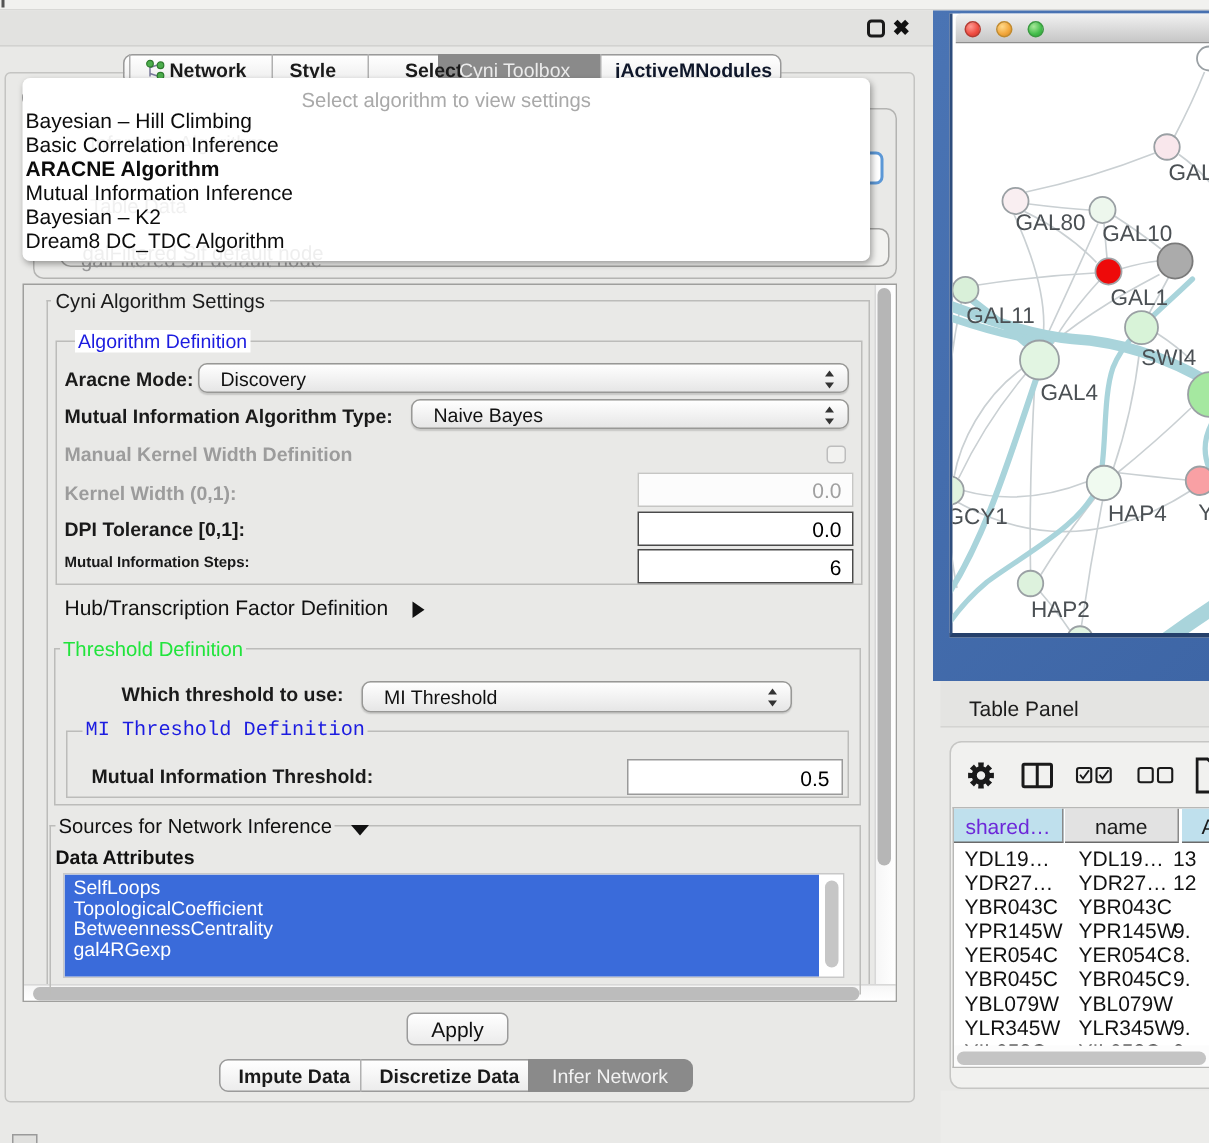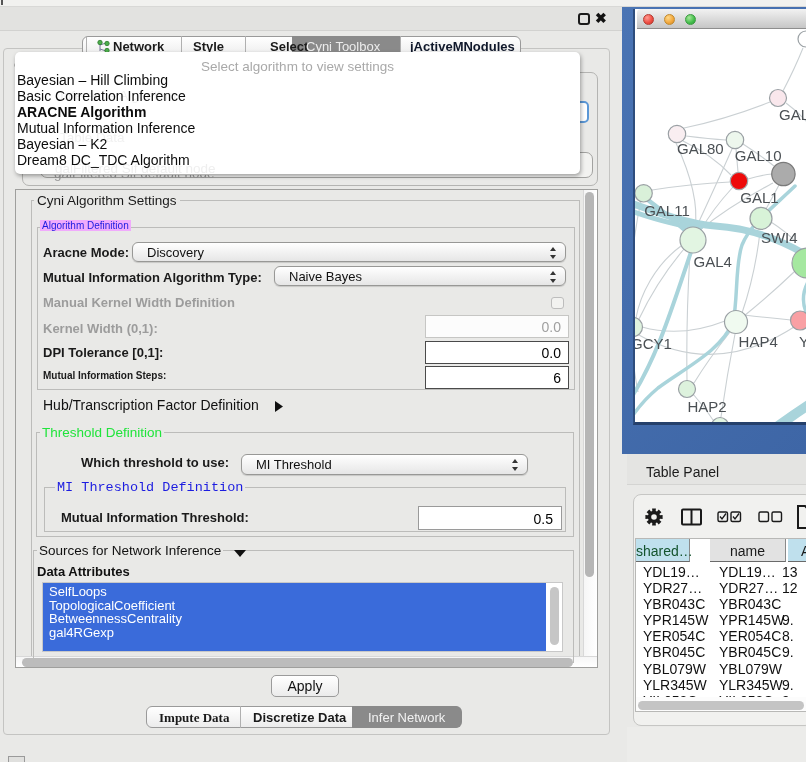--- a/index.html
+++ b/index.html
@@ -56,21 +56,21 @@
   <div class="abs" style="left:583px;top:183px;width:14px;height:466px;background:linear-gradient(90deg,#f6f6f6,#ffffff);border-left:1px solid #d8d8d8;"></div>
   <div class="abs" style="left:585px;top:185px;width:9px;height:385px;background:#b6b6b6;border-radius:5px;"></div>
 
   <div class="abs" style="left:16px;top:649px;width:581px;height:11px;background:linear-gradient(#f6f6f6,#ffffff);border-top:1px solid #d8d8d8;"></div>
   <div class="abs" style="left:22px;top:651px;width:551px;height:9px;background:#bcbcbc;border-radius:5px;"></div>
 
   <div class="abs" style="left:31px;top:193px;width:549px;height:456px;border:1px solid #bcbcba;border-bottom:none;"></div>
   <div class="abs" style="left:34px;top:186px;background:#e9e9e7;padding:0 3px;font-size:13.5px;color:#1b1b1b;">Cyni Algorithm Settings</div>
 
   <div class="abs" style="left:37px;top:220px;width:538px;height:163px;border:1px solid #bcbcba;"></div>
-  <div class="abs" style="left:40px;top:213px;background:#f0abfc;padding:0 2px;font-size:10px;color:#1c1ce0;">Algorithm Definition</div>
+  <div class="abs" style="left:50px;top:213px;background:#ffffff;padding:0 2px;font-size:13px;color:#1c1ce0;">Algorithm Definition</div>
 
   <div class="abs" style="left:43px;top:238px;font-size:13px;font-weight:bold;color:#1a1a1a;">Aracne Mode:</div>
   <div class="abs combo" style="left:132px;top:235px;width:434px;height:20px;">
       <span class="ctext">Discovery</span>
       <span class="carr"></span>
     </div>
 
   <div class="abs" style="left:43px;top:263px;font-size:13px;font-weight:bold;color:#1a1a1a;">Mutual Information Algorithm Type:</div>
   <div class="abs combo" style="left:274px;top:259px;width:292px;height:20px;">
       <span class="ctext">Naive Bayes</span>
@@ -120,21 +120,21 @@
     <div style="position:absolute;left:6px;top:2px;font-size:13px;color:#fff;line-height:13.7px;">SelfLoops<br>TopologicalCoefficient<br>BetweennessCentrality<br>gal4RGexp</div>
     <div style="position:absolute;left:507px;top:4px;width:9px;height:58px;background:#c6c6c6;border-radius:5px;"></div>
   </div>
 
   <div class="abs" style="left:271px;top:668px;width:68px;height:22px;border:1px solid #9b9b9b;border-radius:5px;background:linear-gradient(#ffffff,#ebebeb);text-align:center;font-size:14px;color:#111;padding-top:2px;">Apply</div>
 
   <div class="abs" style="left:146px;top:699px;width:316px;height:22px;">
     <div class="abs" style="left:0;top:0;width:315px;height:22px;background:linear-gradient(#ffffff,#ececec);border:1px solid #9a9a9a;border-radius:6px;"></div>
     <div class="abs" style="left:94px;top:0;width:1px;height:22px;background:#b0b0b0;"></div>
     <div class="abs" style="left:206px;top:0;width:110px;height:22px;background:#8a8a8a;border-radius:0 6px 6px 0;"></div>
-    <div class="abs" style="left:13px;top:4px;font-size:13px;font-weight:bold;color:#1a1a1a;font-family:Liberation Serif, serif;">Impute Data</div>
+    <div class="abs" style="left:13px;top:4px;font-size:13px;font-weight:bold;color:#1a1a1a;">Impute Data</div>
     <div class="abs" style="left:107px;top:4px;font-size:13px;font-weight:bold;color:#1a1a1a;">Discretize Data</div>
     <div class="abs" style="left:222px;top:4px;font-size:13px;color:#f2f2f2;">Infer Network</div>
   </div>
 </div>
 
 <div class="abs" style="left:15px;top:52px;width:565px;height:122px;background:#fff;border-radius:5px;box-shadow:1px 2px 4px rgba(0,0,0,0.35);z-index:50;">
   <div style="position:absolute;left:0;top:7px;width:565px;text-align:center;font-size:13.5px;color:#a9a9a9;">Select algorithm to view settings</div>
   <div style="position:absolute;left:45px;top:36px;font-size:13.5px;color:rgba(140,140,140,0.13);">Inference Algorithm</div>
   <div style="position:absolute;left:45px;top:78px;font-size:13.5px;color:rgba(140,140,140,0.13);">Table Data</div>
   <div style="position:absolute;left:40px;top:109px;font-size:13.5px;color:rgba(140,140,140,0.15);">galFiltered Sif default node</div>
@@ -253,21 +253,21 @@
       <rect x="114" y="5" width="9.5" height="9.5" rx="1.5"></rect>
       <rect x="127" y="5" width="9.5" height="9.5" rx="1.5"></rect>
     </g>
   </svg>
   <svg class="abs" style="left:170px;top:50px;" width="12" height="26" viewBox="0 0 12 26">
     <path d="M1 2 L8 2 L12 6 L12 24 L1 24 Z" fill="none" stroke="#1a1a1a" stroke-width="2"></path>
   </svg>
 
   <div class="abs" style="left:8px;top:84px;width:171px;height:174px;background:#fff;border:1px solid #b8b8b6;border-right:none;overflow:hidden;font-size:14px;">
 
-    <div class="abs" style="left:0;top:0;width:54px;height:23px;background:#bfe0ed;border-right:1px solid #8a8a8a;border-bottom:1px solid #6a6a6a;text-align:center;padding-top:4px;color:#14532d;">shared…</div>
+    <div class="abs" style="left:0;top:0;width:73px;height:23px;background:#bfe0ed;border-right:1px solid #8a8a8a;border-bottom:1px solid #6a6a6a;text-align:center;padding-top:4px;color:#6d28d9;">shared…</div>
     <div class="abs" style="left:74px;top:0;width:76px;height:23px;background:#e2e2e2;border-right:1px solid #8a8a8a;border-bottom:1px solid #6a6a6a;text-align:center;padding-top:4px;color:#1a1a1a;">name</div>
     <div class="abs" style="left:152px;top:0;width:19px;height:23px;background:#bfe0ed;border-bottom:1px solid #6a6a6a;overflow:hidden;">
         <span style="position:absolute;left:13px;top:4px;color:#1a1a1a;">Av</span>
       </div>
 
     <div class="abs" style="left:7px;top:25px;line-height:16.1px;color:#111;">YDL19…<br>YDR27…<br>YBR043C<br>YPR145W<br>YER054C<br>YBR045C<br>YBL079W<br>YLR345W<br>YIL053C</div>
     <div class="abs" style="left:83px;top:25px;line-height:16.1px;color:#111;">YDL19…<br>YDR27…<br>YBR043C<br>YPR145W<br>YER054C<br>YBR045C<br>YBL079W<br>YLR345W<br>YIL053C</div>
     <div class="abs" style="left:146px;top:25px;line-height:16.1px;color:#111;">13<br>12<br><br>9.<br>8.<br>9.<br><br>9.<br>9.</div>
 
     <div class="abs" style="left:0;top:158px;width:171px;height:16px;background:#fcfcfc;"></div>

